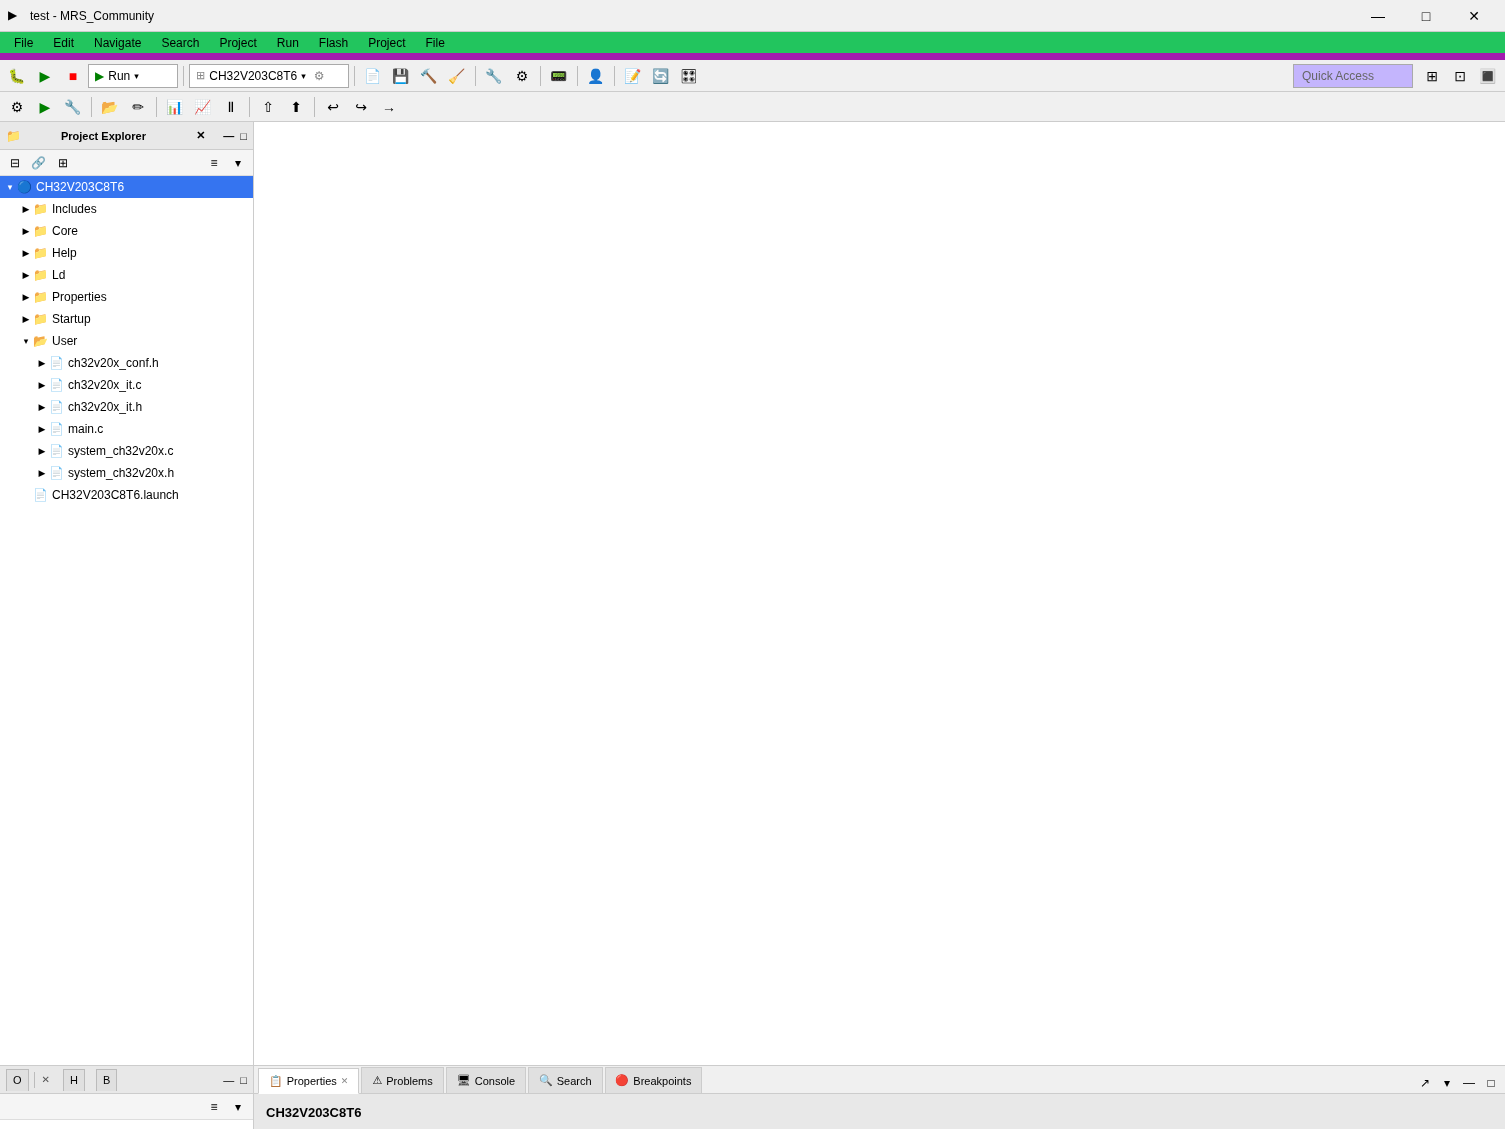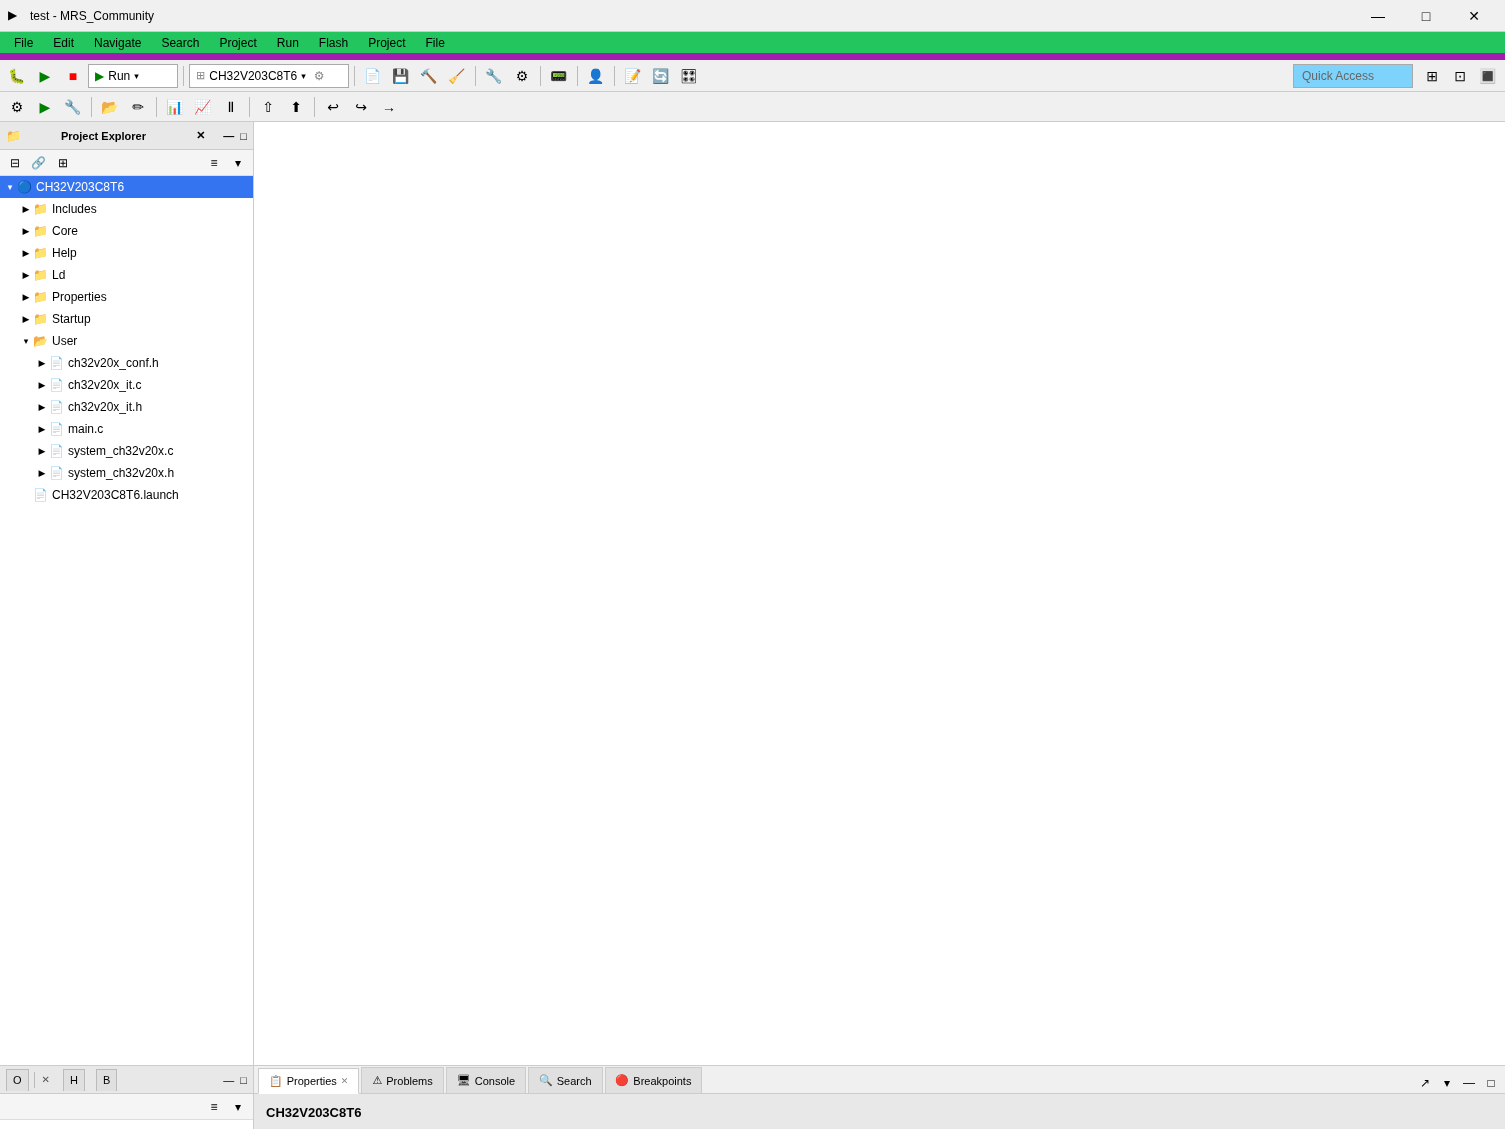--- a/index.html
+++ b/index.html
@@ -62,21 +62,21 @@
       cursor: pointer; gap: 4px; min-width: 90px;
     }
     .device-combo {
       display: flex; align-items: center;
       background: white; border: 1px solid #aaa;
       height: 24px; padding: 0 6px;
       cursor: pointer; gap: 4px; min-width: 160px;
     }
     .quick-access {
       margin-left: auto;
-      background: #7dd3fc; border: 1px solid #aaa;
+      background: #c4b5fd; border: 1px solid #aaa;
       height: 24px; padding: 0 8px;
       display: flex; align-items: center; font-size: 12px; color: #666;
       min-width: 120px;
     }
 
     
     .toolbar2 {
       background: #f0f0f0;
       height: 30px;
       display: flex;

